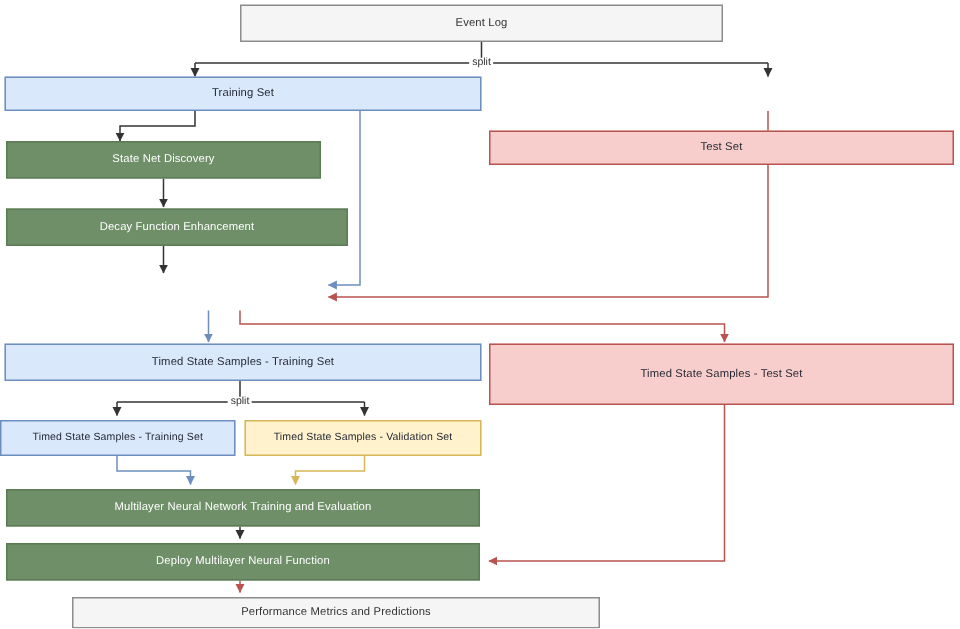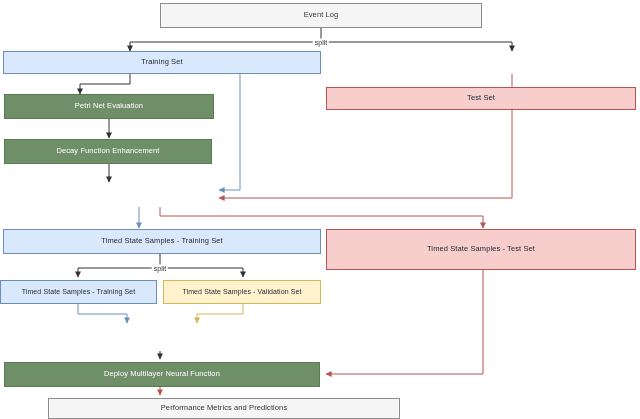--- a/index.html
+++ b/index.html
@@ -136,31 +136,32 @@
   <div class="edge-label" style="left:321px; top:42px;">split</div>
 
   <div class="edge-label" style="left:160px; top:268px;">split</div>
 
   <div class="node n-grey" style="left:160px; top:3px; width:322px; height:25px;">Event Log</div>
 
   <div class="node n-blue" style="left:3px; top:51px; width:318px; height:23px;">Training Set</div>
 
   <div class="node n-red" style="left:326px; top:51px; width:310px; height:23px;margin-top:36px;">Test Set</div>
 
-  <div class="node n-green" style="left:4px; top:94px; width:210px; height:25px;">Petri Net Evaluation</div>
+  <div class="node n-green" style="left:4px; top:94px; width:210px; height:25px;">State Net Discovery</div>
 
-  <div class="node n-green" style="left:4px; top:139px; width:208px; height:25px;">Decay Function Enhancement</div>
+  <div class="node n-green" style="left:4px; top:139px; width:228px; height:25px;">Decay Function Enhancement</div>
 
 
   <div class="node n-blue" style="left:3px; top:229px; width:318px; height:25px;">Timed State Samples - Training Set</div>
 
   <div class="node n-red" style="left:326px; top:229px; width:310px; height:41px;">Timed State Samples - Test Set</div>
 
   <div class="node n-blue" style="left:0px; top:280px; width:157px; height:24px; font-size:7px;">Timed State Samples - Training Set</div>
 
   <div class="node n-yellow" style="left:163px; top:280px; width:158px; height:24px; font-size:7px;">Timed State Samples - Validation Set</div>
 
+  <div class="node n-green" style="left:4px; top:326px; width:316px; height:25px;">Multilayer Neural Network Training and Evaluation</div>
 
   <div class="node n-green" style="left:4px; top:362px; width:316px; height:25px;">Deploy Multilayer Neural Function</div>
 
   <div class="node n-grey" style="left:4px; top:398px; width:352px; height:21px;margin-left:44px;">Performance Metrics and Predictions</div>
 
 </div>
 
 </body></html>

